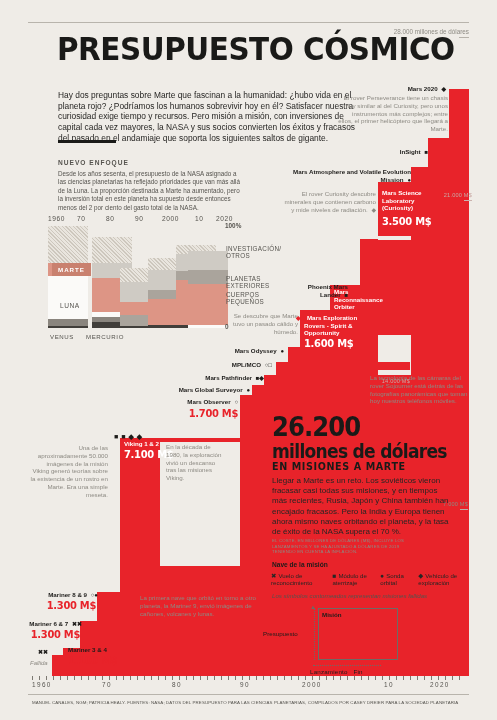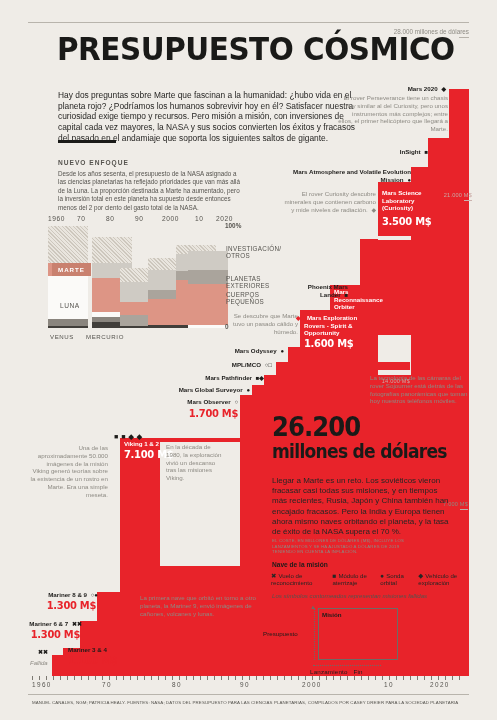--- a/index.html
+++ b/index.html
@@ -344,20 +344,21 @@
 
   <div class="mlab" style="left:36px;top:648px;width:30px">
     <span class="sym">✖✖</span>
   </div>
   <div class="mlab" style="left:68px;top:646px;width:60px">Mariner 3 &amp; 4</div>
   <div class="cost" style="left:68px;top:654px">1.100 M$</div>
   <div class="fallida-lab" style="left:30px;top:660px">Fallida</div>
 
   <div id="big-num">26.200</div>
   <div id="big-sub">millones de dólares</div>
+  <div id="big-sub2">EN MISIONES A MARTE</div>
   <div id="big-body">Llegar a Marte es un reto. Los soviéticos vieron fracasar casi todas sus misiones, y en tiempos más recientes, Rusia, Japón y China también han encajado fracasos. Pero la India y Europa tienen ahora mismo naves orbitando el planeta, y la tasa de éxito de la NASA supera el 70 %.</div>
   <div id="fineprint">EL COSTE, EN MILLONES DE DÓLARES (M$), INCLUYE LOS LANZAMIENTOS Y SE HA AJUSTADO A DÓLARES DE 2019 TENIENDO EN CUENTA LA INFLACIÓN.</div>
 
   <div id="leg-title">Nave de la misión</div>
   <div id="leg-items">
     <div class="leg-it" style="width:58px">
       <span class="g">✖</span><span>Vuelo de reconocimiento</span>
     </div>
     <div class="leg-it" style="width:44px">
       <span class="g">■</span><span>Módulo de aterrizaje</span>

